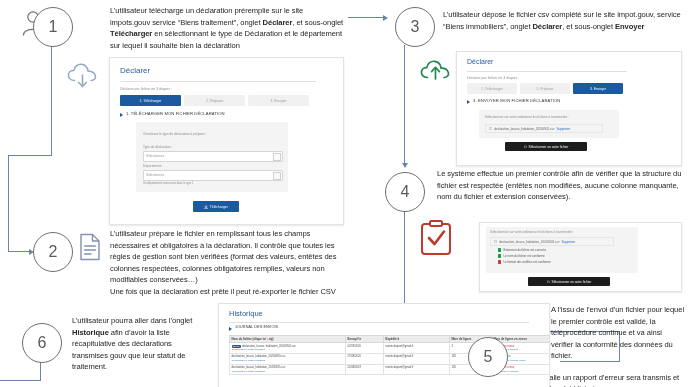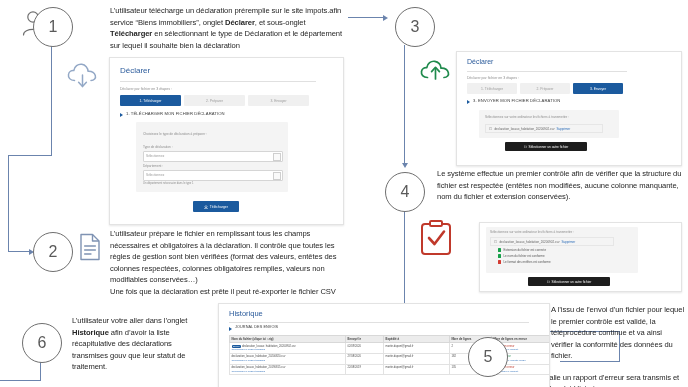--- a/index.html
+++ b/index.html
@@ -148,21 +148,21 @@
   <svg class="icon" style="left:18px;top:8px;" width="30" height="30" viewBox="0 0 30 30">
     <circle cx="15" cy="9" r="5.2" fill="none" stroke="#6f6f6f" stroke-width="1.2"></circle>
     <path d="M5.5 27 C5.5 19.5 24.5 19.5 24.5 27" fill="none" stroke="#6f6f6f" stroke-width="1.2" stroke-linecap="round"></path>
   </svg>
 
   <div class="circle" style="left:33px;top:7px;">
     <span>1</span>
   </div>
 
   <div class="para" style="left:110px;top:5px;width:235px;">
-    <span><span>L’utilisateur télécharge un déclaration préremplie sur le site impots.afin service “Biens immobiliers”, onglet </span><b>Déclarer</b><span>, et sous-onglet </span><b>Télécharger</b><span> en sélectionnant le type de Déclaration et le département sur lequel il souhaite bien la déclaration</span></span>
+    <span><span>L’utilisateur télécharge un déclaration préremplie sur le site impots.gouv service “Biens traitement”, onglet </span><b>Déclarer</b><span>, et sous-onglet </span><b>Télécharger</b><span> en sélectionnant le type de Déclaration et le département sur lequel il souhaite bien la déclaration</span></span>
   </div>
 
   <svg class="icon" style="left:66px;top:62px;" width="34" height="28" viewBox="0 0 34 28">
     <path d="M8.5 18.5 C4 18.5 2 15.5 2.5 12.5 C3 9.8 5.4 8.3 7.8 8.6 C8.4 4.4 12 1.8 15.8 2.3 C19.4 2.8 22 5.8 22 9.2 C25.4 9 28.4 10.6 29.3 13.4 C30.2 16.2 28 18.5 25 18.5" fill="none" stroke="#93a8c6" stroke-width="1.5" stroke-linecap="round" stroke-linejoin="round"></path>
     <line x1="16.5" y1="13" x2="16.5" y2="24" stroke="#93a8c6" stroke-width="1.5" stroke-linecap="round"></line>
     <path d="M12.6 20.3 L16.5 24.6 L20.4 20.3" fill="none" stroke="#93a8c6" stroke-width="1.5" stroke-linecap="round" stroke-linejoin="round"></path>
   </svg>
 
   <div class="shot" style="left:109px;top:57px;width:233px;height:166px;">
     <div class="sc-title" style="left:10px;top:8px;">Déclarer</div>
@@ -214,20 +214,23 @@
   </svg>
 
   <div class="para" style="left:110px;top:228px;width:240px;">
     <span><span>L’utilisateur prépare le fichier en remplissant tous les champs nécessaires et obligatoires à la déclaration. Il contrôle que toutes les règles de gestion sont bien vérifiées (format des valeurs, entêtes des colonnes respectées, colonnes obligatoires remplies, valeurs non modifiables conservées…)</span><span></span><br><span>Une fois que la déclaration est prête il peut ré-exporter le fichier CSV</span></span>
   </div>
 
   <div class="circle" style="left:395px;top:7px;">
     <span>3</span>
   </div>
 
+  <div class="para" style="left:443px;top:9px;width:240px;">
+    <span><span>L’utilisateur dépose le fichier csv complété sur le site impot.gouv, service “Biens immobiliers”, onglet </span><b>Déclarer</b><span>, et sous-onglet </span><b>Envoyer</b></span>
+  </div>
 
   <svg class="icon" style="left:419px;top:57px;" width="34" height="28" viewBox="0 0 34 28">
     <path d="M8.5 20.5 C4 20.5 2 17.5 2.5 14.5 C3 11.8 5.4 10.3 7.8 10.6 C8.4 6.4 12 3.8 15.8 4.3 C19.4 4.8 22 7.8 22 11.2 C25.4 11 28.4 12.6 29.3 15.4 C30.2 18.2 28 20.5 25 20.5" fill="none" stroke="#1f8a4c" stroke-width="1.7" stroke-linecap="round" stroke-linejoin="round"></path>
     <line x1="16.5" y1="22" x2="16.5" y2="11" stroke="#1f8a4c" stroke-width="1.7" stroke-linecap="round"></line>
     <path d="M12.6 14.6 L16.5 10.3 L20.4 14.6" fill="none" stroke="#1f8a4c" stroke-width="1.7" stroke-linecap="round" stroke-linejoin="round"></path>
   </svg>
 
   <div class="shot" style="left:456px;top:51px;width:224px;height:113px;">
     <div class="sc-title" style="left:10px;top:6px;font-size:7px;">Déclarer</div>
     <div class="sc-rule" style="left:10px;top:19px;width:160px;"></div>
@@ -322,21 +325,21 @@
   </div>
   <div class="para" style="left:500px;top:360px;width:186px;text-align:left;">
     <span><span></span><br><span>En cas d’anomalie un rapport d’erreur sera transmis et accessible via l’onglet Historique</span></span>
   </div>
 
   <div class="circle" style="left:22px;top:323px;">
     <span>6</span>
   </div>
 
   <div class="para" style="left:72px;top:315px;width:132px;">
-    <span><span>L’utilisateur votre aller dans l’onglet </span><b>Historique</b><span> afin d’avoir la liste récapitulative des déclarations transmises gouv que leur statut de traitement.</span></span>
+    <span><span>L’utilisateur pourra aller dans l’onglet </span><b>Historique</b><span> afin d’avoir la liste récapitulative des déclarations transmises gouv que leur statut de traitement.</span></span>
   </div>
 
   <div class="shot" style="left:218px;top:303px;width:330px;height:84px;">
     <div class="sc-title" style="left:10px;top:5px;font-size:7.5px;">Historique</div>
     <div class="sc-rule" style="left:10px;top:18px;width:300px;"></div>
     <div class="caret" style="left:10px;top:23px;"></div>
     <div class="sec-head" style="left:16px;top:21px;font-size:3.8px;">JOURNAL DES ENVOIS</div>
 
     <table class="tbl" style="left:10px;top:31px;width:300px;">
       <thead>

